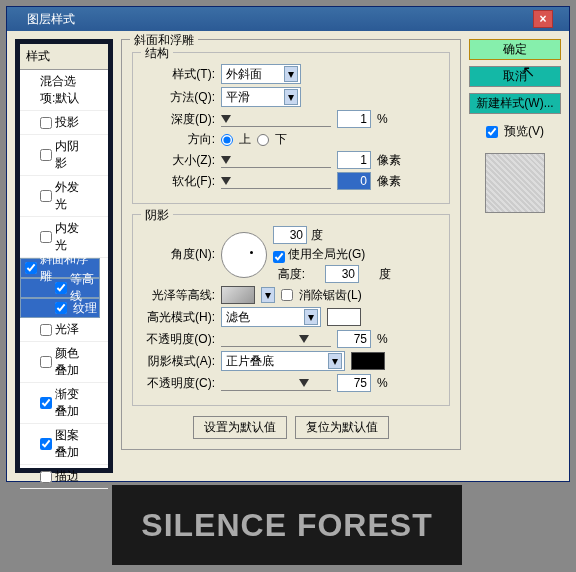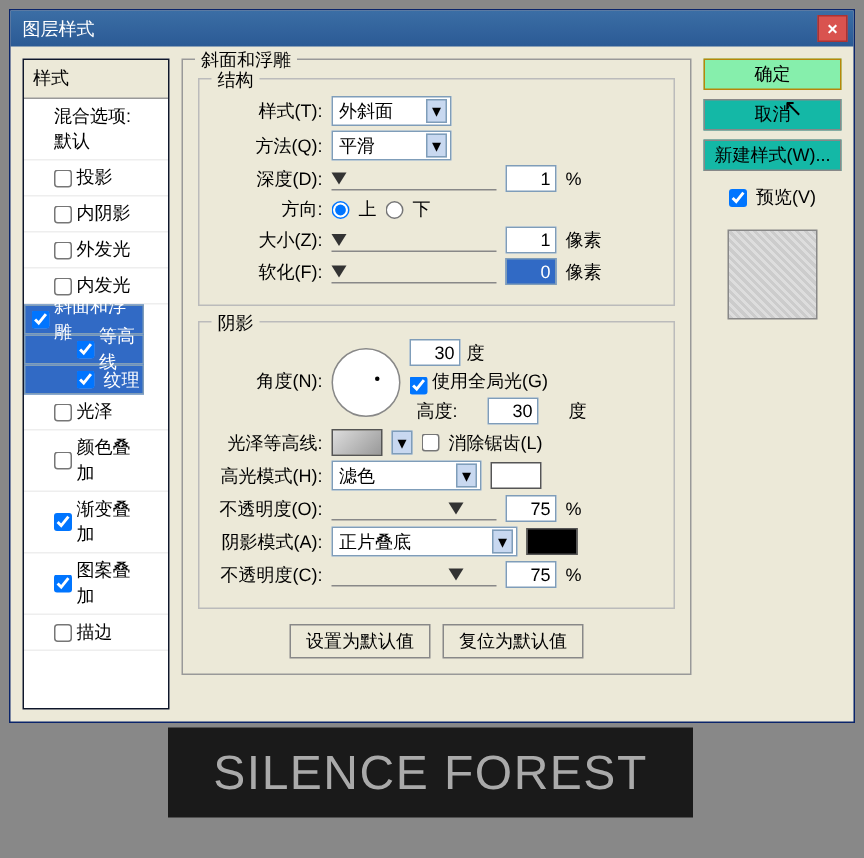--- a/index.html
+++ b/index.html
@@ -1,22 +1,22 @@
 <!DOCTYPE html>
 <html><head>
 <meta charset="utf-8">
 <style>
 *{box-sizing:border-box;font-family:"Microsoft YaHei",SimSun,sans-serif;font-size:12px;margin:0;padding:0}
 body{background:#888;width:576px;height:572px;position:relative;overflow:hidden}
 .dialog{position:absolute;left:6px;top:6px;width:564px;height:476px;background:#ece9d8;border:1px solid #0a246a}
-.titlebar{height:24px;background:linear-gradient(#3b6ea5,#2b5a95);color:#fff;display:flex;align-items:center;padding:0 4px}
+.titlebar{height:24px;background:linear-gradient(#3b6ea5,#2b5a95);color:#fff;display:flex;align-items:center;padding:0 16px}
 .titlebar .t{flex:1;padding-left:4px}
 .closebtn{width:20px;height:18px;background:#d9534f;border:1px solid #a33;color:#fff;display:flex;align-items:center;justify-content:center;font-weight:bold}
 .body{display:flex;padding:8px;gap:8px;height:calc(100% - 24px)}
-.left{width:98px;border:1px solid #0f172a;background:#fff;display:flex;flex-direction:column}
+.left{width:98px;border:5px solid #0f172a;background:#fff;display:flex;flex-direction:column}
 .lhdr{background:#ece9d8;border-bottom:1px solid #999;padding:4px 6px}
 .litem{padding:3px 20px;display:flex;align-items:center;gap:3px;border-bottom:1px solid #eee}
 .litem.sel{background:#316ac5;color:#fff}
 .litem.sub{padding-left:34px}
 .litem input{margin:0}
 .center{flex:1;display:flex;flex-direction:column;gap:6px}
 .grp{border:1px solid #999;padding:8px 10px 10px;position:relative}
 .grp>.gl{position:absolute;top:-8px;left:8px;background:#ece9d8;padding:0 4px}
 .row{display:flex;align-items:center;gap:6px;margin:3px 0}
 .lbl{width:72px;text-align:right}
@@ -31,21 +31,21 @@
 .angle .dot{position:absolute;width:3px;height:3px;background:#000;border-radius:50%;left:28px;top:18px}
 .swatch{width:34px;height:18px;border:1px solid #555;background:linear-gradient(135deg,#ddd,#999)}
 .swatch.wh{background:#fff}
 .swatch.bk{background:#000}
 .right{width:92px;display:flex;flex-direction:column;gap:6px;align-items:stretch}
 .btn{height:21px;border:1px solid #888;background:#14b8a6;display:flex;align-items:center;justify-content:center;cursor:default}
 .btn.pri{border:1px solid #b8860b;background:#86efac}
 .preview{width:60px;height:60px;border:1px solid #888;background:repeating-linear-gradient(45deg,#ccc,#ccc 2px,#ddd 2px,#ddd 4px);margin:4px auto}
 .btnrow{display:flex;gap:8px;justify-content:center;margin-top:10px}
 .btn2{padding:2px 10px;border:1px solid #888;background:#ece9d8}
-.bg-img{position:absolute;left:112px;top:485px;width:350px;height:60px;background:#1a1a1a;color:#aaa;display:flex;align-items:center;justify-content:center;font-size:32px;font-weight:400;letter-spacing:1px;font-family:Impact,sans-serif}
+.bg-img{position:absolute;left:112px;top:485px;width:350px;height:80px;background:#1a1a1a;color:#aaa;display:flex;align-items:center;justify-content:center;font-size:32px;font-weight:700;letter-spacing:1px;font-family:Impact,sans-serif}
 .watermark{position:absolute;right:18px;top:220px;color:#7a0000;font-family:cursive;font-size:20px;writing-mode:vertical-rl;line-height:1}
 .urltext{position:absolute;right:20px;top:335px;color:#2a7a2a;font-style:italic;font-size:13px;text-align:right;line-height:1.4}
 .chk{width:12px;height:12px}
 .cursor{position:absolute;left:522px;top:62px;pointer-events:none;font-size:16px;color:#000}
 </style>
 </head>
 <body>
 
 <div class="bg-img">SILENCE FOREST</div>
 <div class="watermark">他她我帮你缘</div>

